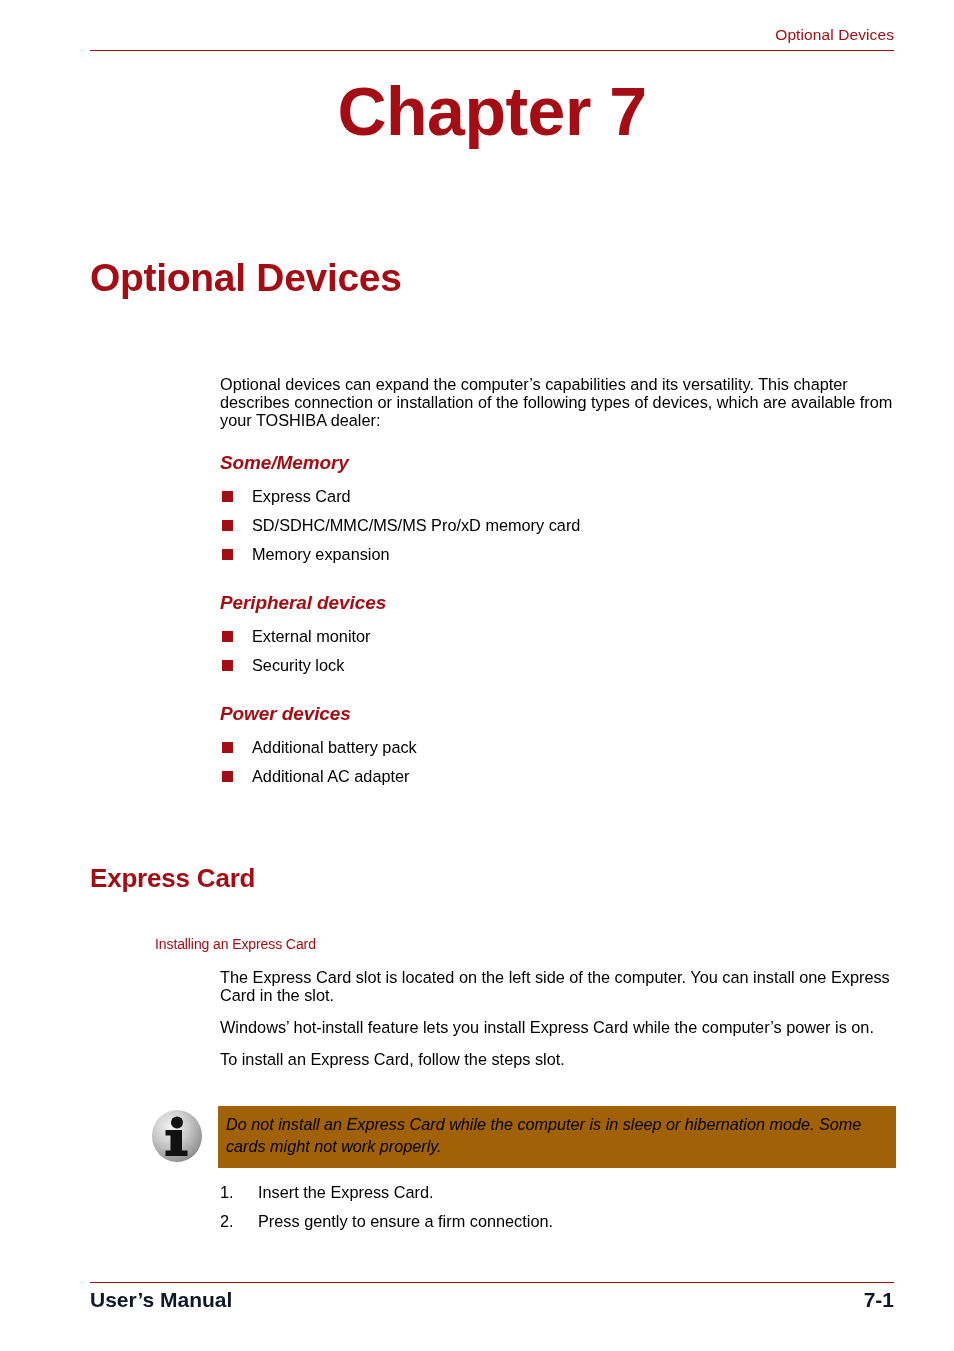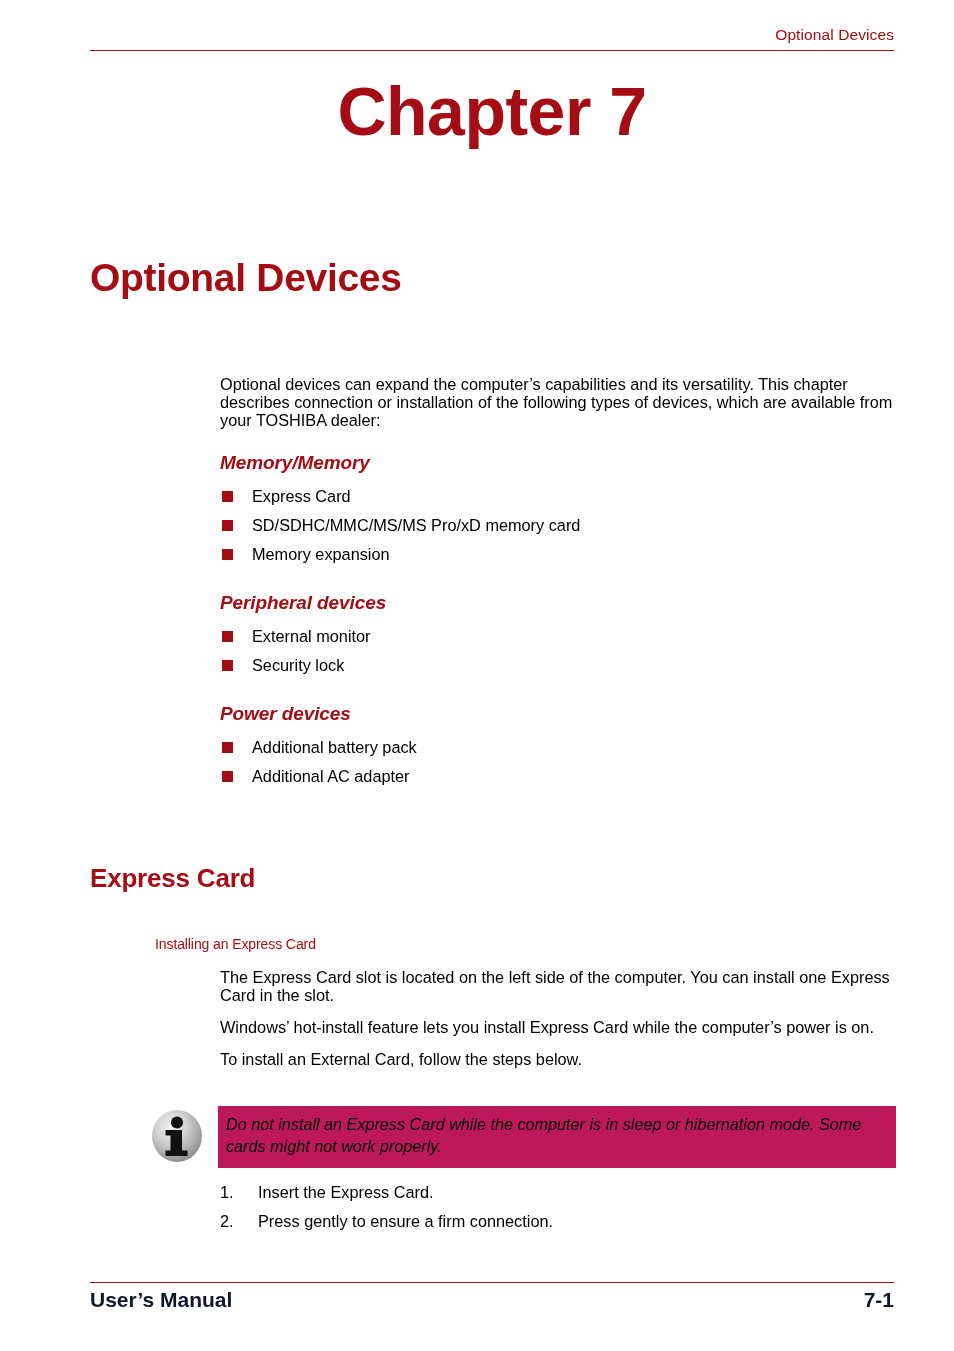--- a/index.html
+++ b/index.html
@@ -164,21 +164,21 @@
     top: 2px;
     width: 54px;
     height: 56px;
   }
   .note-box {
     position: absolute;
     left: 68px;
     top: 0;
     width: 678px;
     height: 62px;
-    background: #be185d;
+    background: #a16207;
   }
   .note-text {
     position: absolute;
     left: 8px;
     top: 8px;
     width: 662px;
     font-size: 16.2px;
     font-style: italic;
     line-height: 21.5px;
     color: #000;
@@ -250,21 +250,21 @@
   </div>
 
   <div class="chapter-number">Chapter 7</div>
 
   <div class="chapter-title">Optional Devices</div>
 
   <div class="body-col">
     <p class="body-text">Optional devices can expand the computer’s capabilities and its versatility. This chapter describes connection or installation of the following types of devices, which are available from your TOSHIBA dealer:</p>
 
     <div class="group">
-      <div class="group-heading">Memory/Memory</div>
+      <div class="group-heading">Some/Memory</div>
       <ul class="sq-list">
         <li>
           <span class="bullet"></span>
           <span>Express Card</span>
         </li>
         <li>
           <span class="bullet"></span>
           <span>SD/SDHC/MMC/MS/MS Pro/xD memory card</span>
         </li>
         <li>
@@ -302,21 +302,21 @@
       </ul>
     </div>
   </div>
 
   <div class="section-heading">Express Card</div>
   <div class="subsection-heading">Installing an Express Card</div>
 
   <div class="body-col-2">
     <p class="body-text">The Express Card slot is located on the left side of the computer. You can install one Express Card in the slot.</p>
     <p class="body-text">Windows’ hot-install feature lets you install Express Card while the computer’s power is on.</p>
-    <p class="body-text">To install an External Card, follow the steps below.</p>
+    <p class="body-text">To install an Express Card, follow the steps slot.</p>
   </div>
 
   <div class="note">
     <svg class="note-icon" viewBox="0 0 54 56">
       <defs>
         <radialGradient id="iconGrad" cx="38%" cy="32%" r="72%">
           <stop offset="0%" stop-color="#f2f2f2"></stop>
           <stop offset="45%" stop-color="#cfcfcf"></stop>
           <stop offset="100%" stop-color="#8c8c8c"></stop>
         </radialGradient>

